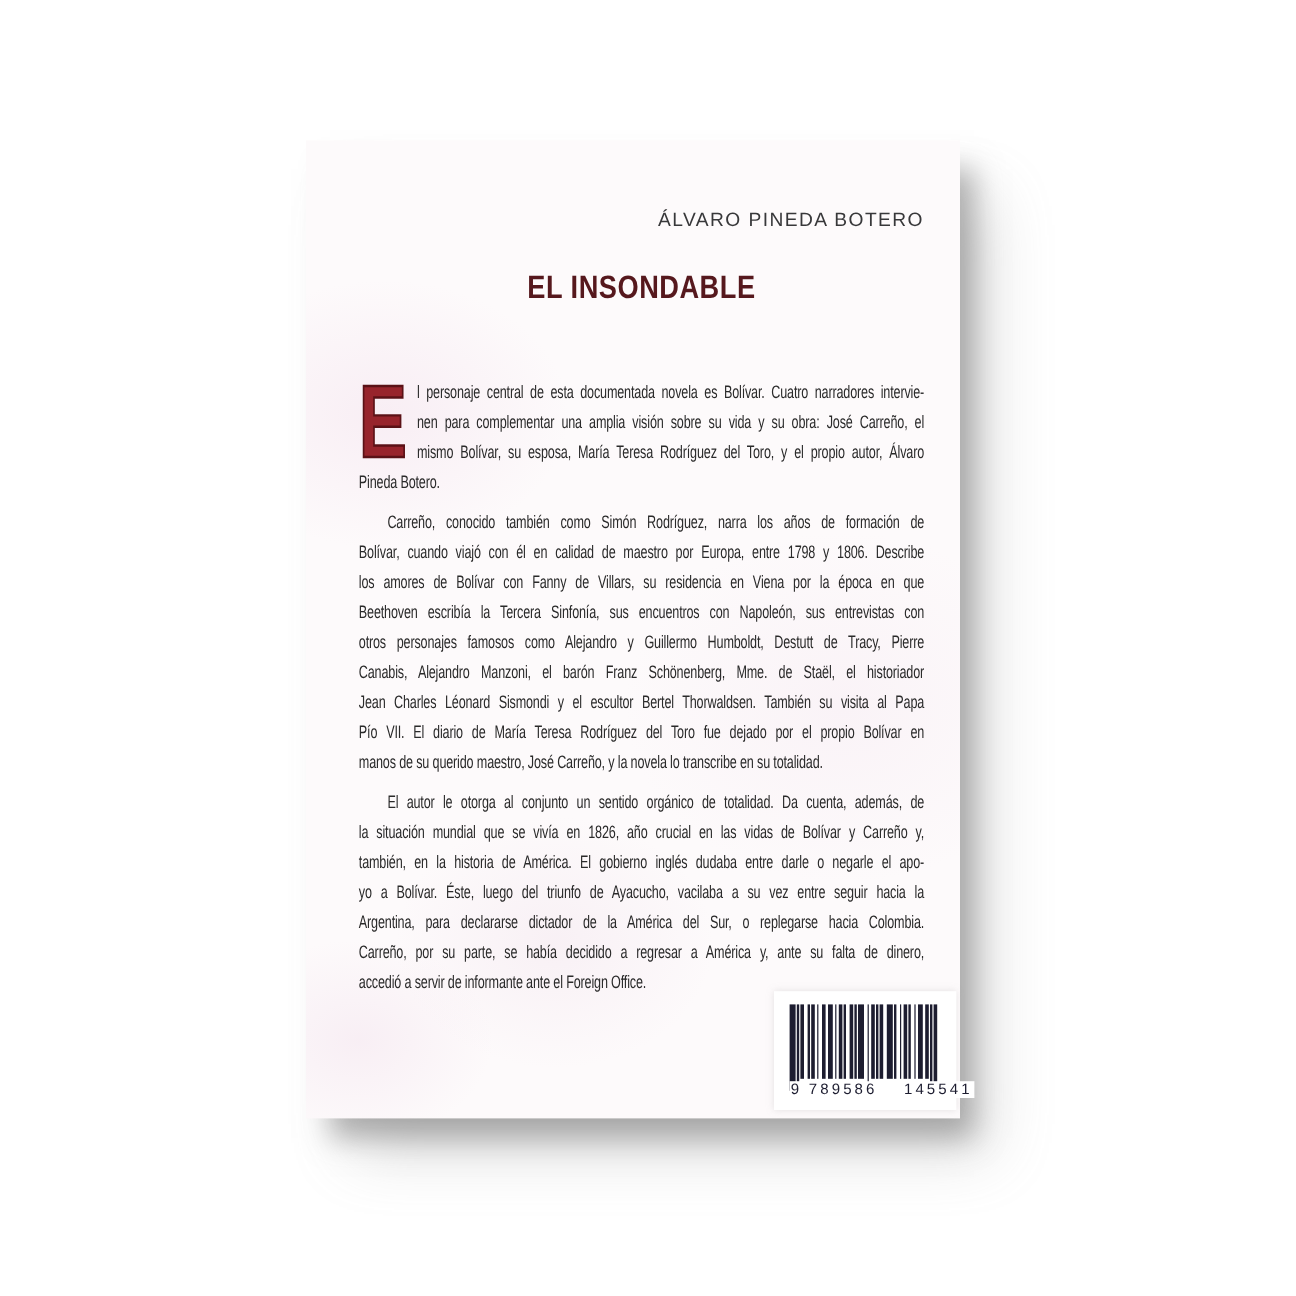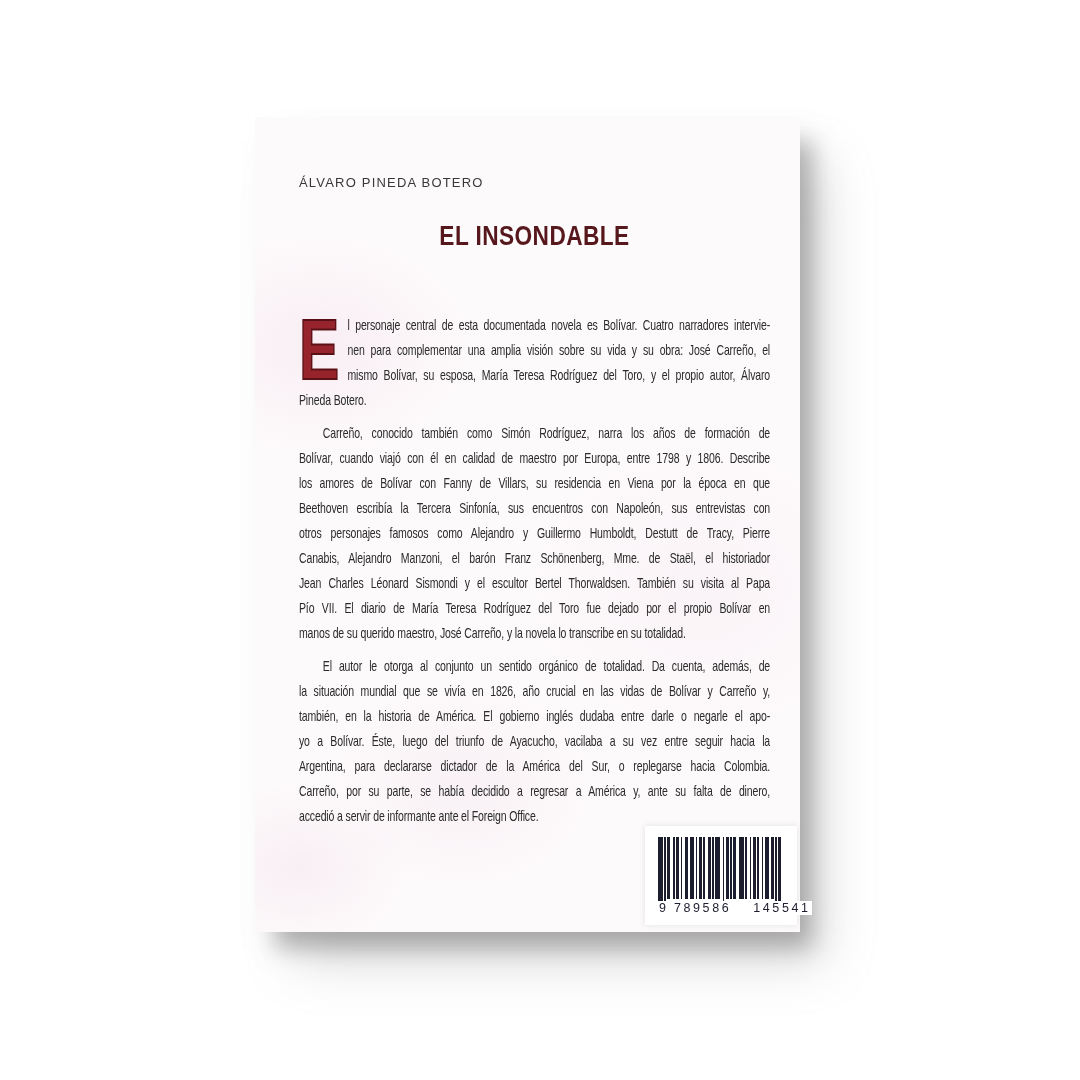--- a/index.html
+++ b/index.html
@@ -13,21 +13,21 @@
     background-color:#fdfafb;
     background-image:
       radial-gradient(ellipse 220px 160px at 12% 28%, rgba(236,206,226,0.28), transparent 70%),
       radial-gradient(ellipse 260px 210px at 82% 58%, rgba(236,211,229,0.18), transparent 70%),
       radial-gradient(ellipse 190px 150px at 38% 82%, rgba(231,206,223,0.22), transparent 70%),
       radial-gradient(ellipse 160px 120px at 8% 92%, rgba(233,204,224,0.25), transparent 70%);
     box-shadow: 16px 20px 22px -4px rgba(110,110,110,0.50),
                 32px 38px 48px -8px rgba(145,145,145,0.30);
   }
   .author {
-    text-align:left; font-size:13px; letter-spacing:1.2px; color:#38383a;
+    text-align:right; font-size:16px; letter-spacing:1.2px; color:#38383a;
     margin-bottom:31px; white-space:nowrap;
   }
   .title {
     text-align:center; font-size:27px; font-weight:bold; letter-spacing:0.5px;
     transform:scaleX(0.84); transform-origin:50% 50%;
     margin-bottom:60px; white-space:nowrap;
   }
   .body-outer { width:471px; overflow:visible; }
   .body-scale {
     width:672px; transform:scaleX(0.701); transform-origin:0 0;

